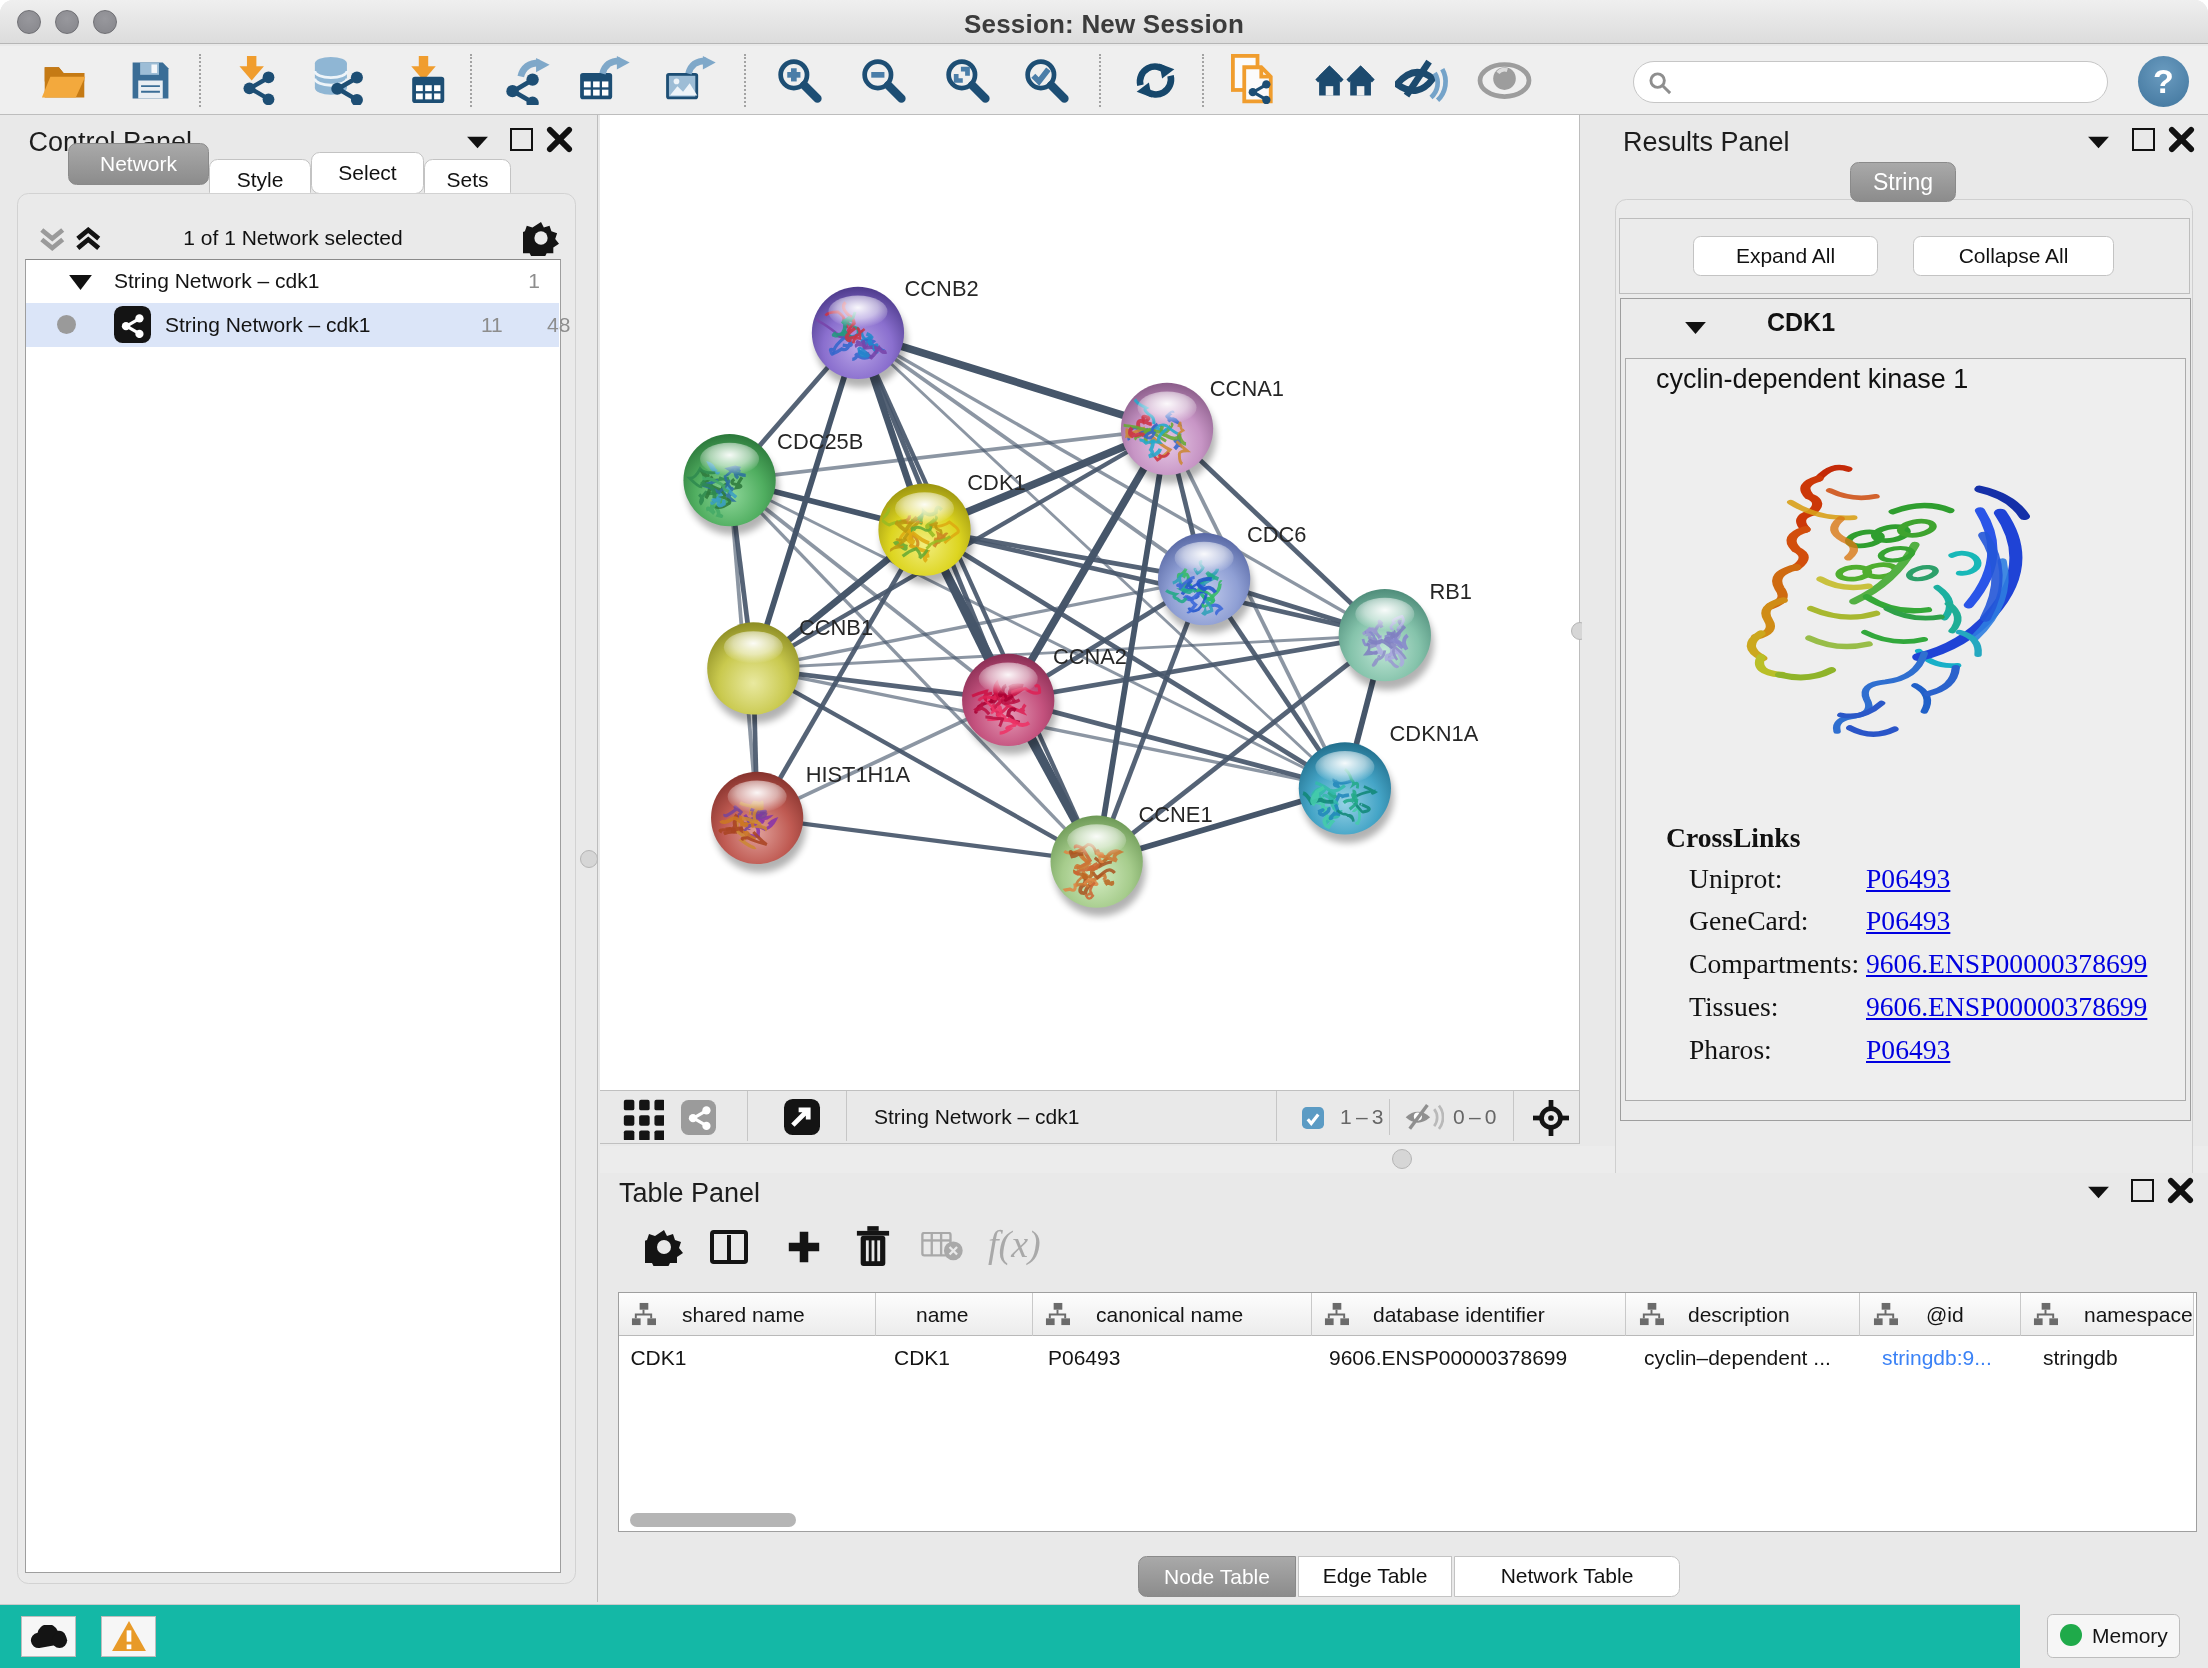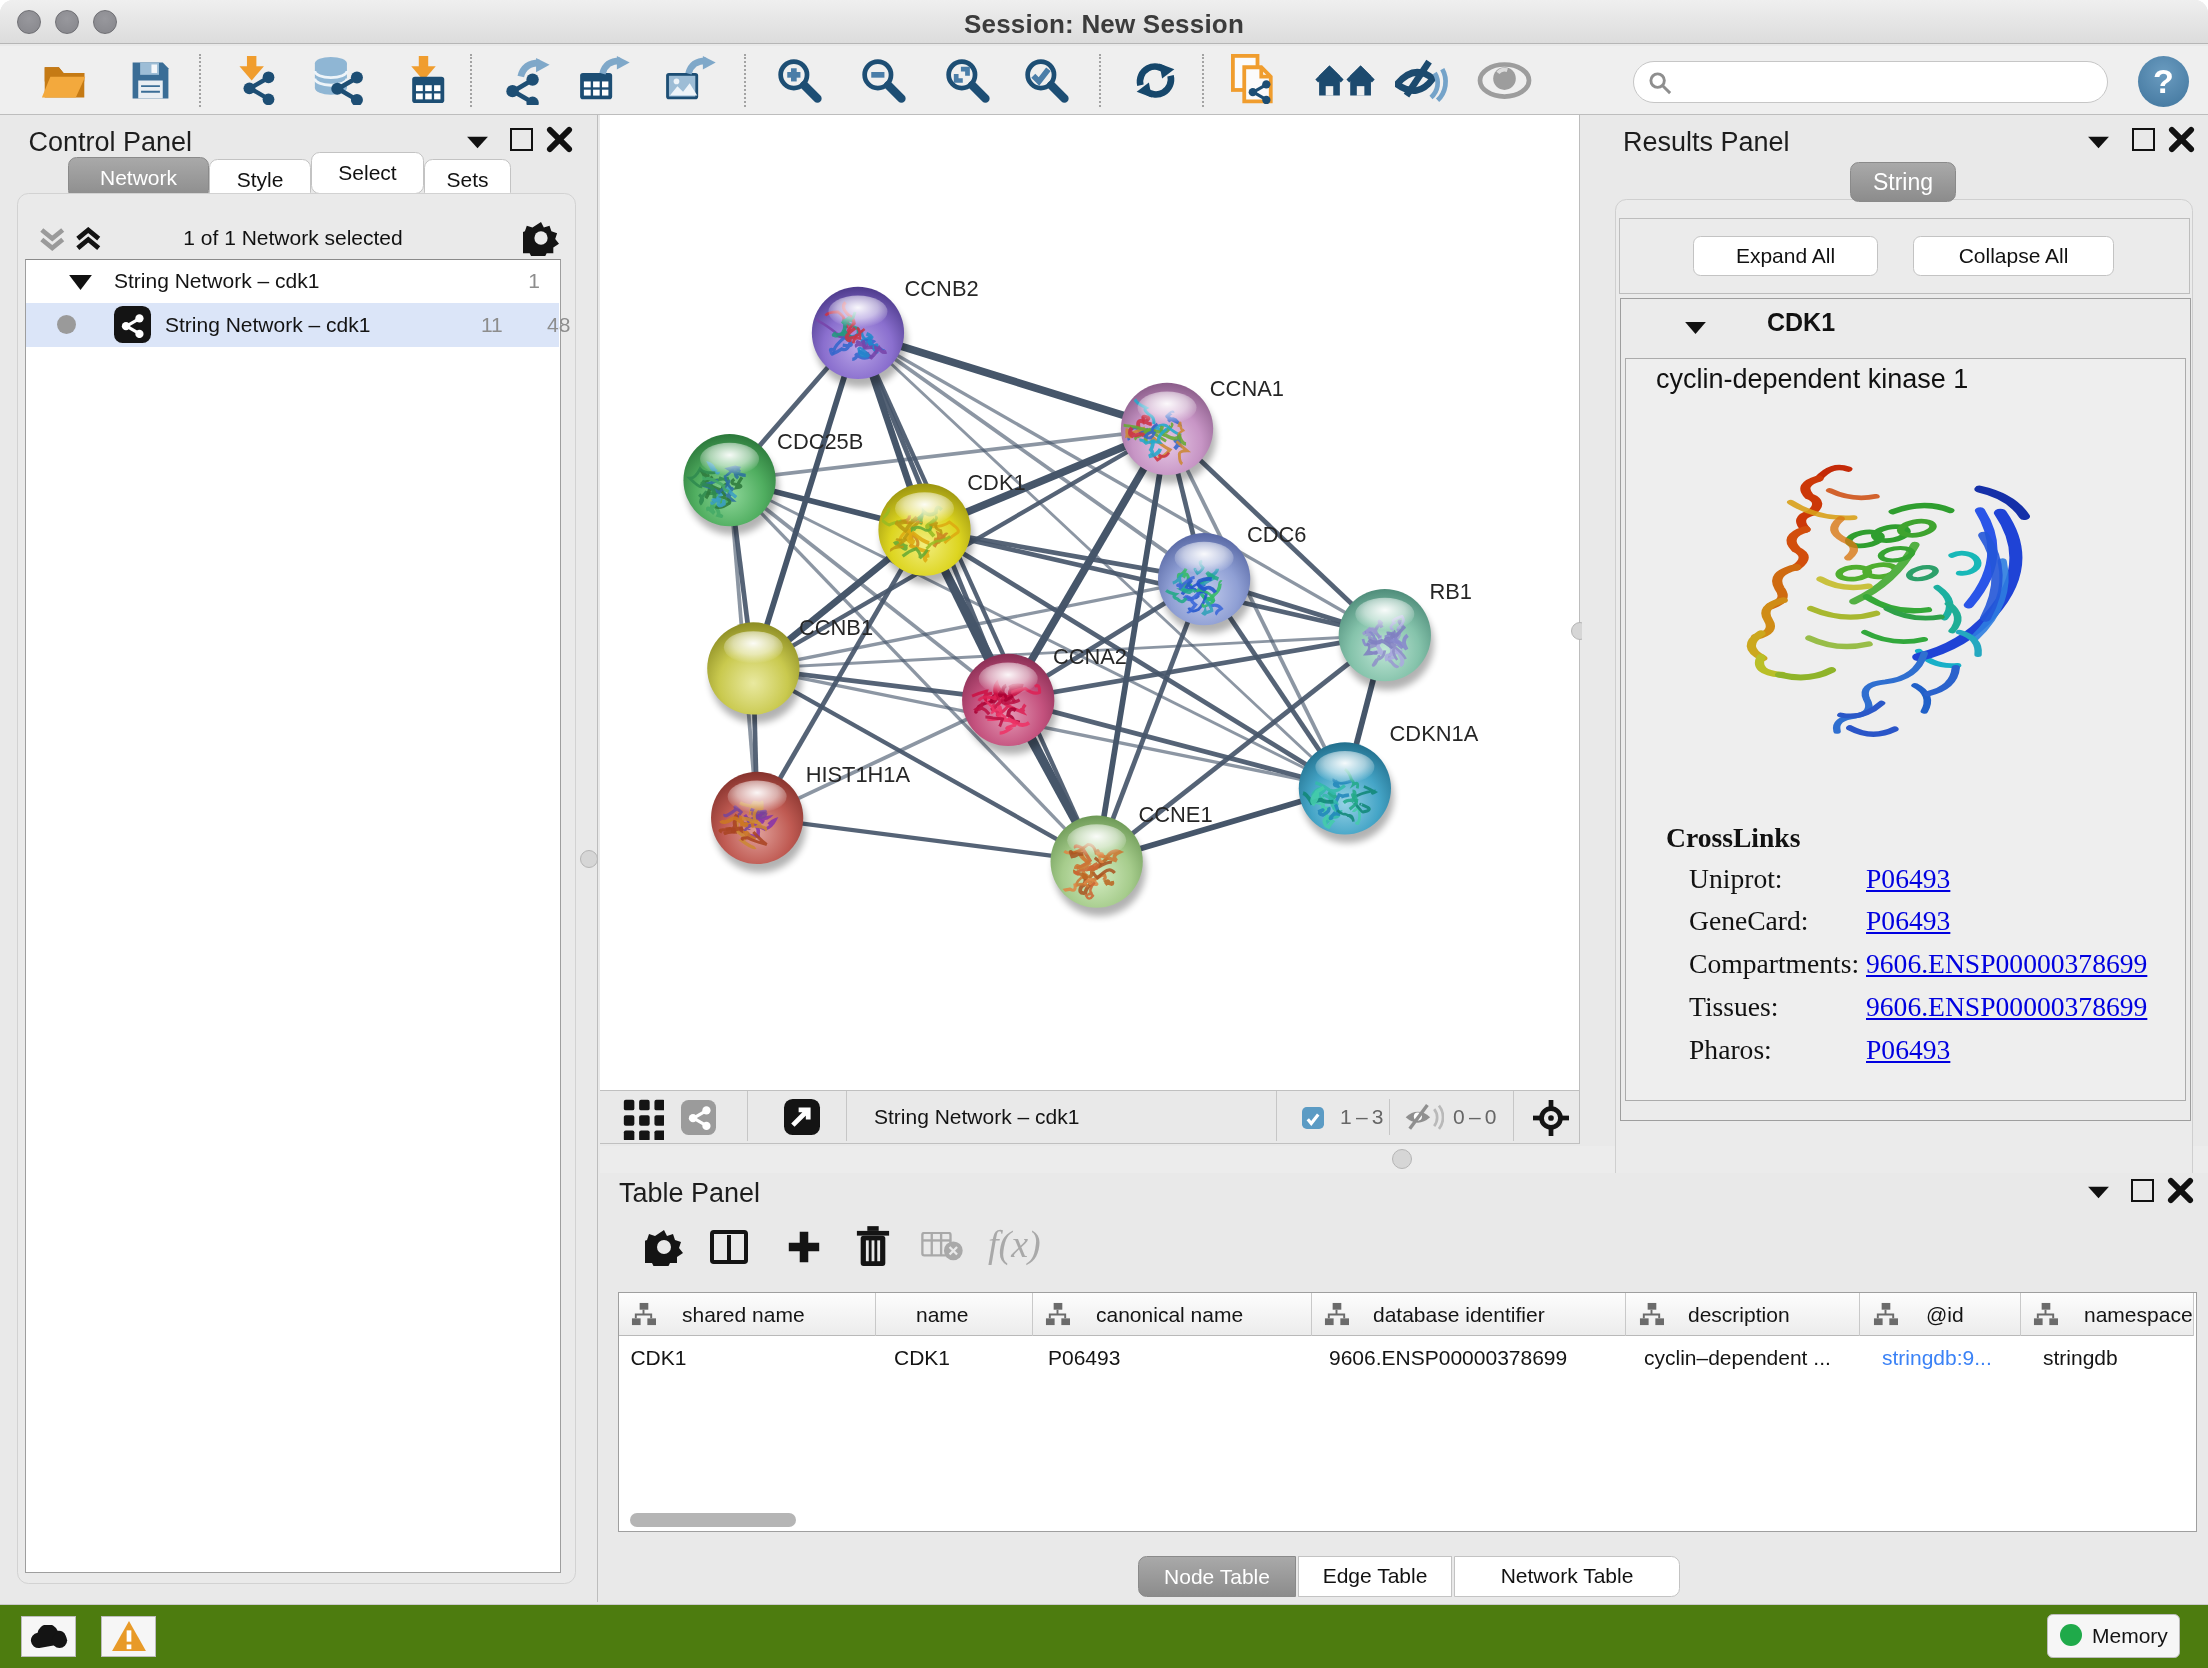--- a/index.html
+++ b/index.html
@@ -205,21 +205,21 @@
 </div>
 <div class="abs" style="left:0;top:115px;width:598px;height:1487px;background:#e9e9e9;border-right:1.9px solid #bdbdbd;">
 <div class="panel-title abs" style="left:28.5px;top:12.4px;">Control Panel</div>
 <svg class="abs" style="left:465px;top:19px" width="25" height="17" viewBox="0 0 26 18">
         <path d="M2 3 L24 3 L13 15 Z" fill="#111"></path>
       </svg>
 <div class="abs" style="left:510px;top:13.3px;width:23px;height:23px;border:2.9px solid #111;"></div>
 <svg class="abs" style="left:546px;top:11.4px" width="27" height="27" viewBox="0 0 28 28">
         <path d="M4 4 L24 24 M24 4 L4 24" stroke="#111" stroke-width="6" stroke-linecap="round"></path>
       </svg>
-<div class="wbtn graybtn" style="left:68px;top:28px;width:141px;height:42px;line-height:39px;border-radius:8.6px;margin-top:14px;">Network</div>
+<div class="wbtn graybtn" style="left:68px;top:28px;width:141px;height:42px;line-height:39px;border-radius:8.6px;">Network</div>
 <div class="wbtn " style="left:209px;top:44px;width:102px;height:42px;line-height:39px;border-radius:8.6px;">Style</div>
 <div class="wbtn " style="left:311px;top:37px;width:113px;height:42px;line-height:39px;border-radius:8.6px;">Select</div>
 <div class="wbtn " style="left:424px;top:44px;width:87px;height:42px;line-height:39px;border-radius:8.6px;">Sets</div>
 <div class="abs" style="left:17px;top:78px;width:559px;height:1391px;background:#eaeaea;border:1.9px solid #d2d2d2;border-radius:11.4px;"></div>
 <div class="abs" style="left:25px;top:102px;width:536px;height:42px;">
 <svg class="abs" style="left:13.3px;top:9.5px" width="28.5" height="25" viewBox="0 0 30 26">
           <g fill="none" stroke="#9a9a9a" stroke-width="5">
             <path d="M4 3 l11 9 11-9"></path>
             <path d="M4 13 l11 9 11-9"></path>
           </g>
@@ -950,21 +950,21 @@
 <div class="abs" style="left:710px;top:53px;font-size:21px;color:#141414;white-space:nowrap;">9606.ENSP00000378699</div>
 <div class="abs" style="left:1025px;top:53px;font-size:21px;color:#141414;white-space:nowrap;">cyclin–dependent ...</div>
 <div class="abs" style="left:1263px;top:53px;font-size:21px;color:#3b82f6;white-space:nowrap;">stringdb:9...</div>
 <div class="abs" style="left:1424px;top:53px;font-size:21px;color:#141414;white-space:nowrap;">stringdb</div>
 <div class="abs" style="left:11.4px;top:220px;width:166px;height:14.3px;background:#b5b5b5;border-radius:7.6px;"></div>
 </div>
 <div class="abs graybtn" style="left:538px;top:383px;width:158px;height:41px;border-radius:8.6px 0 0 8.6px;text-align:center;line-height:39px;font-size:21px;">Node Table</div>
 <div class="wbtn abs" style="left:698px;top:383px;width:154px;height:41px;line-height:37px;border-radius:0;">Edge Table</div>
 <div class="wbtn abs" style="left:854px;top:383px;width:226px;height:41px;line-height:37px;border-radius:0 8.6px 8.6px 0;">Network Table</div>
 </div>
-<div class="abs" style="left:0;top:1604px;width:2208px;height:65px;background:#4d7c0f;border-top:1.9px solid #cacaca;">
+<div class="abs" style="left:0;top:1604px;width:2020px;height:65px;background:#14b8a6;border-top:1.9px solid #cacaca;">
 <div class="abs" style="left:21px;top:10.5px;width:55px;height:41px;background:#f6f6f6;border:1.9px solid #bdbdbd;"></div>
 <svg class="abs" style="left:29.5px;top:20px" width="40" height="25" viewBox="0 0 42 26">
         <path d="M10 24 a8 8 0 0 1 -2 -16 a11 11 0 0 1 21 -2 a7 7 0 0 1 3 14 z" fill="#141414"></path>
         <circle cx="31" cy="16" r="8" fill="#141414"></circle>
       </svg>
 <div class="abs" style="left:101px;top:10.5px;width:55px;height:41px;background:#f6f6f6;border:1.9px solid #bdbdbd;"></div>
 <svg class="abs" style="left:111px;top:15px" width="36" height="32" viewBox="0 0 38 34">
         <path d="M19 1 L37 33 L1 33 Z" fill="#e89a28"></path>
         <rect x="16.5" y="11" width="5" height="12" fill="#fff"></rect>
         <rect x="16.5" y="26" width="5" height="5" fill="#fff"></rect>

